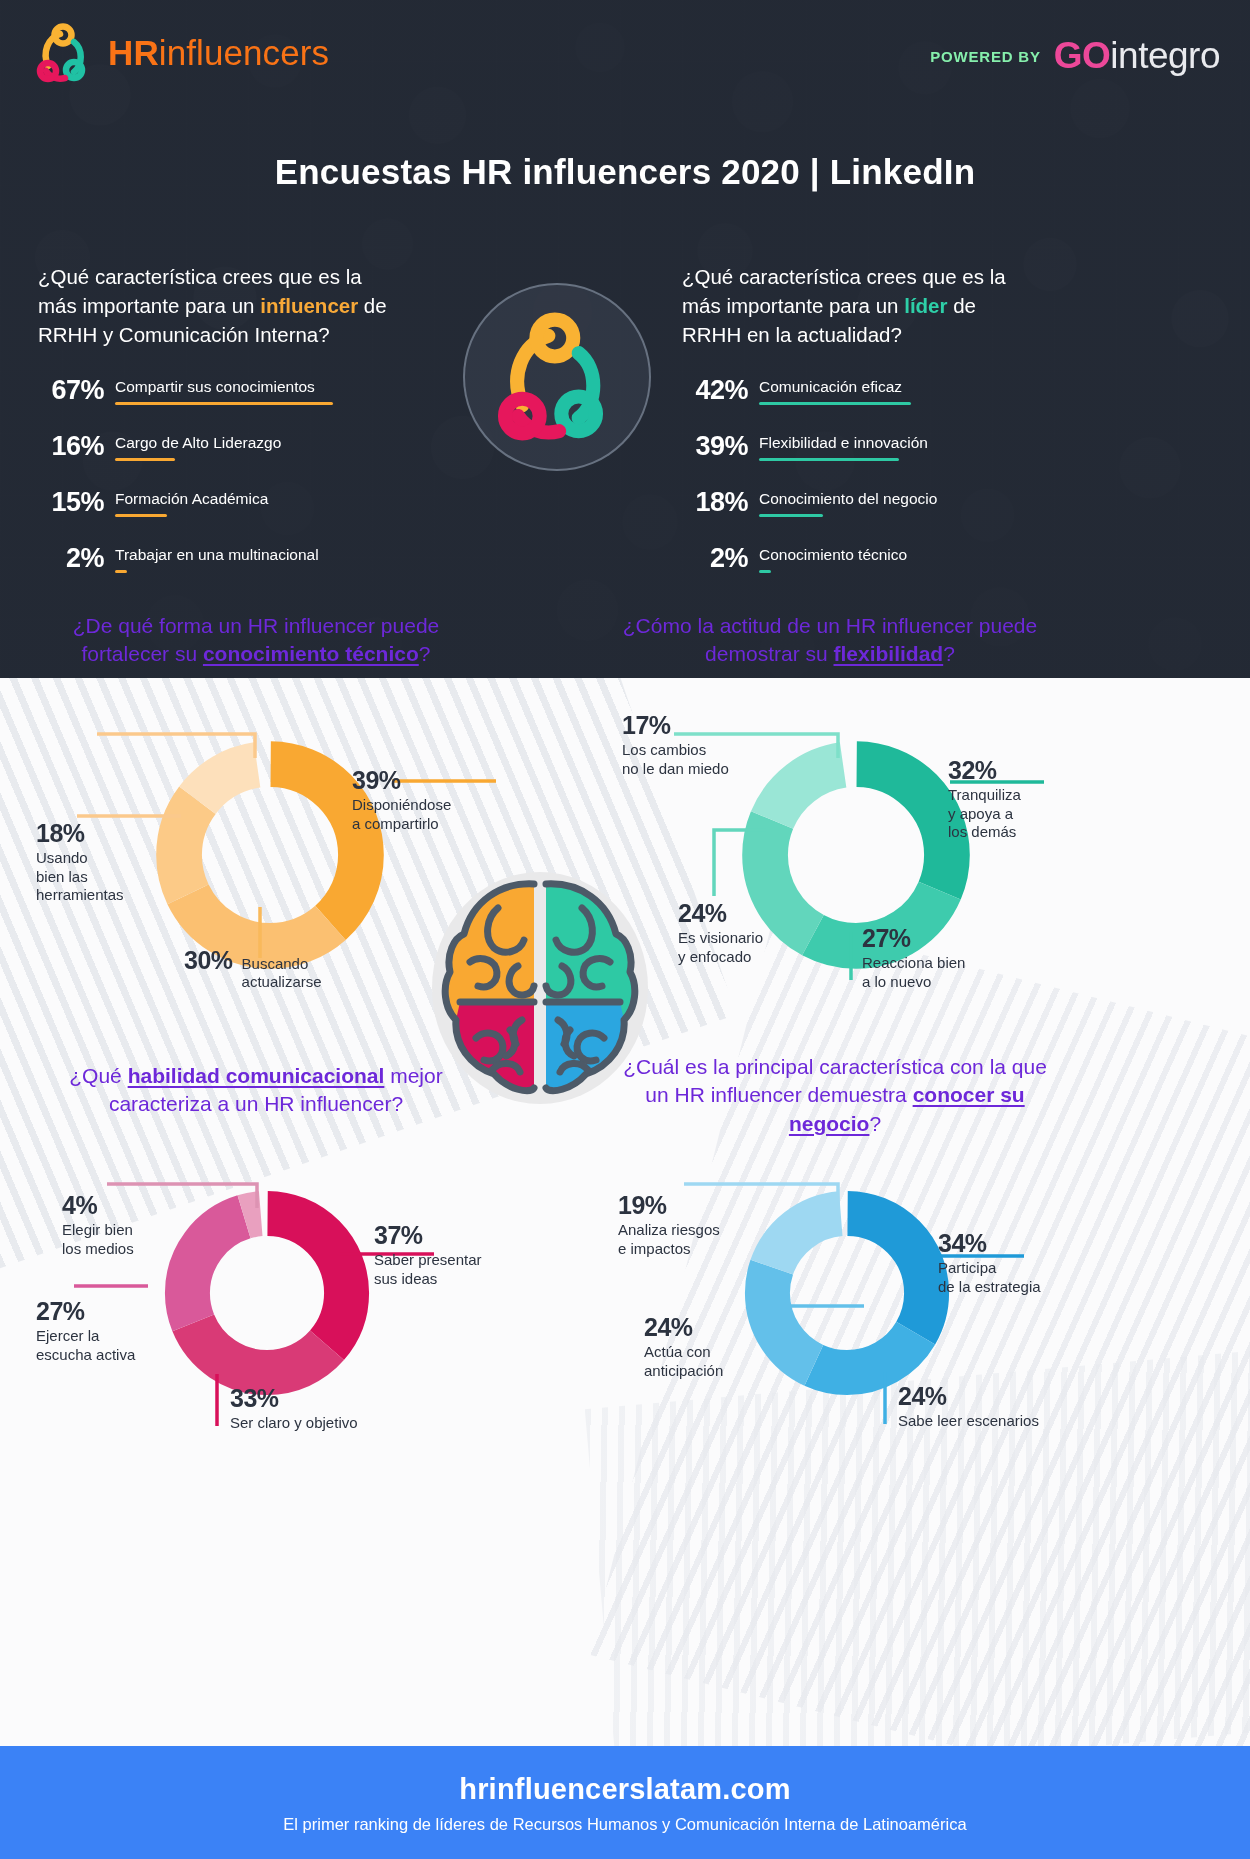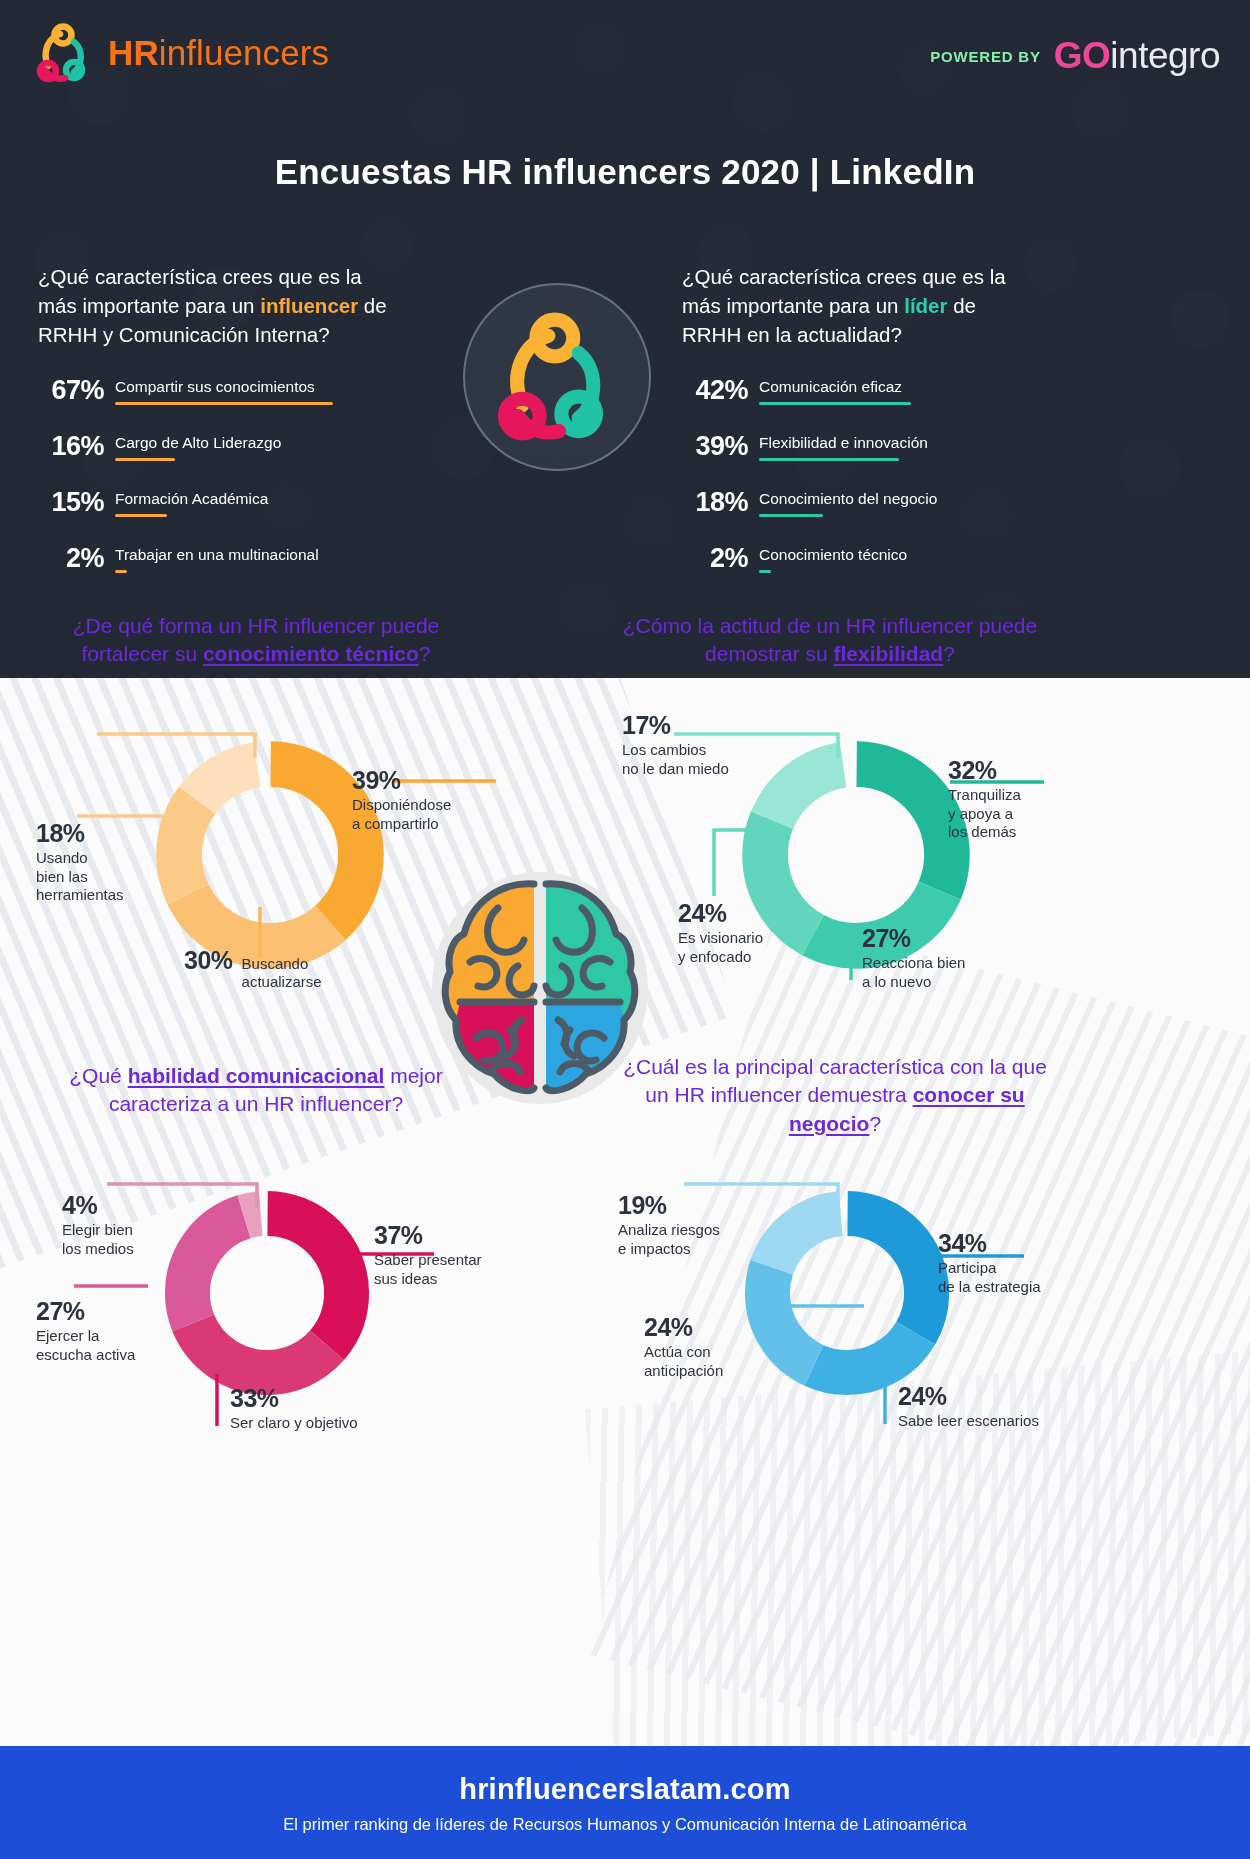--- a/index.html
+++ b/index.html
@@ -167,21 +167,21 @@
   .lbl.inline .txt { margin-top: 0; }
 
   .lead { position: absolute; }
 
   
   .brain { position: absolute; left: 414px; top: 862px; width: 252px; height: 252px; }
 
   
   .footer {
     position: absolute; left: 0; bottom: 0; width: 1250px; height: 113px;
-    background: #1d4ed8; color: #fff; text-align: center;
+    background: #3b82f6; color: #fff; text-align: center;
   }
   .footer .site {
     font-size: 29px; font-weight: 700; padding-top: 27px; letter-spacing: .2px;
   }
   .footer .tag { font-size: 16.5px; font-weight: 500; margin-top: 9px; }
 </style>
 </head>
 <body>
 
 <div class="page">

